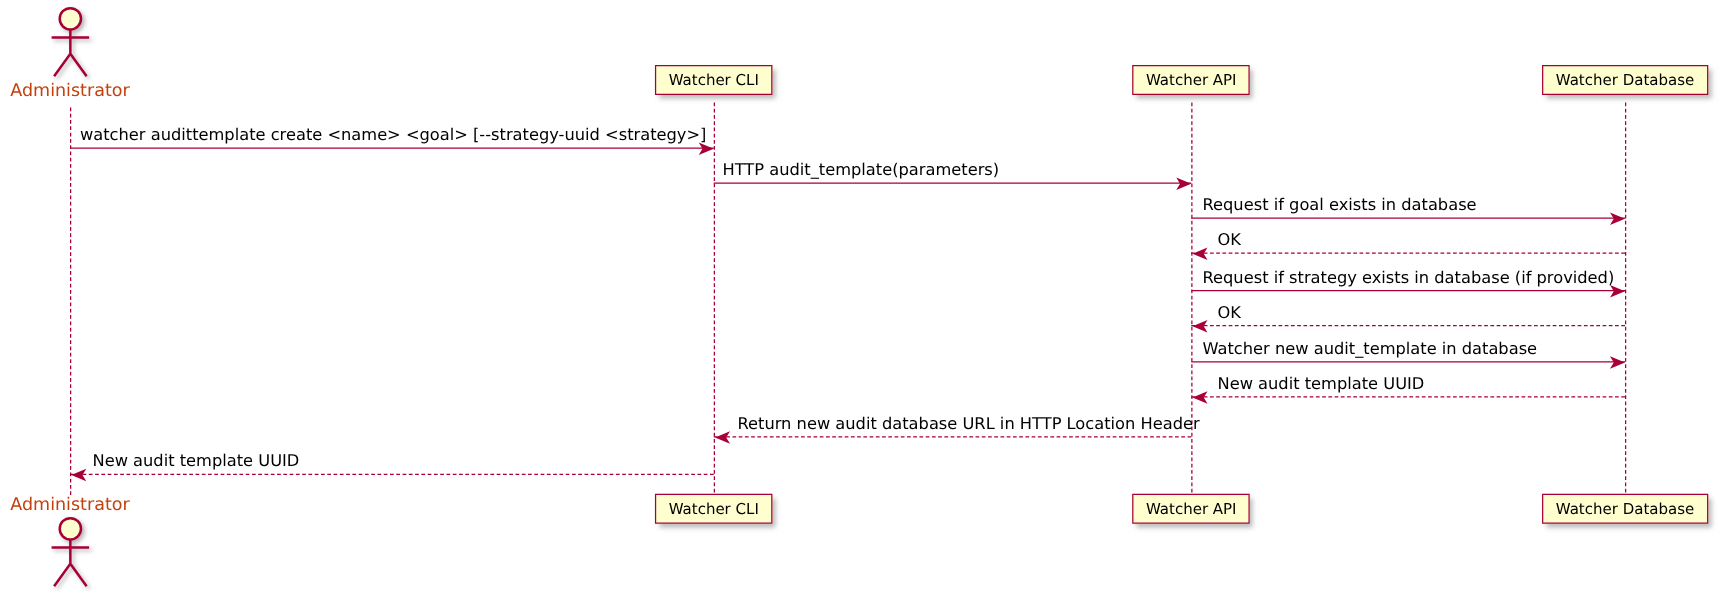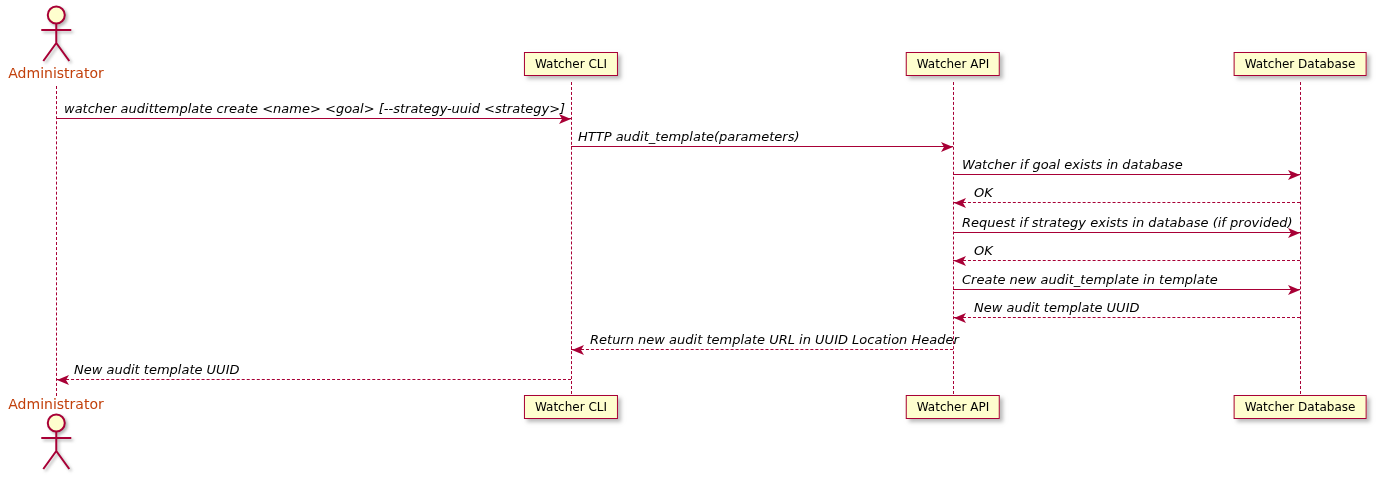--- a/index.html
+++ b/index.html
@@ -13,21 +13,21 @@
     background:#FEFECE; border:1.6px solid #A80036;
     padding:4px 10px; font-size:12px; color:#000; white-space:nowrap;
     box-shadow:3px 3px 4px rgba(130,130,130,0.55);
   }
   .actor {
     position:absolute; transform:translateX(-50%);
     display:flex; flex-direction:column; align-items:center;
   }
   .actor svg { filter:drop-shadow(2.5px 2.5px 1.5px rgba(130,130,130,0.6)); }
   .actor-label { font-size:14px; color:#c2410c; white-space:nowrap; margin-top:2px; }
-  .msg-label { position:absolute; font-size:13px; color:#000; white-space:nowrap;font-style:italic; }
+  .msg-label { position:absolute; font-size:13px; color:#000; white-space:nowrap; }
   .msg-line { position:absolute; height:0; }
   .msg-line.solid  { border-top:1.5px solid #A80036; }
   .msg-line.dashed { border-top:1.2px dashed #A80036; }
   .arrowhead { position:absolute; width:14px; height:12px; }
 </style>
 </head>
 <body>
 
 <div class="diagram">
 
@@ -58,21 +58,21 @@
 
   <div>
     <div class="msg-label" style="left:578px; top:129px;">HTTP audit_template(parameters)</div>
     <div class="msg-line solid" style="left:571px; top:146px; width:382px;"></div>
     <svg class="arrowhead" style="left:940px; top:141px;" viewBox="0 0 14 12">
         <path d="M1,1 L13,6 L1,11 L4,6 Z" fill="#A80036"></path>
       </svg>
   </div>
 
   <div>
-    <div class="msg-label" style="left:962px; top:157px;">Watcher if goal exists in database</div>
+    <div class="msg-label" style="left:962px; top:157px;">Request if goal exists in database</div>
     <div class="msg-line solid" style="left:953px; top:174px; width:347px;"></div>
     <svg class="arrowhead" style="left:1287px; top:169px;" viewBox="0 0 14 12">
         <path d="M1,1 L13,6 L1,11 L4,6 Z" fill="#A80036"></path>
       </svg>
   </div>
 
   <div>
     <div class="msg-label" style="left:974px; top:185px;">OK</div>
     <div class="msg-line dashed" style="left:953px; top:202px; width:347px;"></div>
     <svg class="arrowhead" style="left:953px; top:197px;" viewBox="0 0 14 12">
@@ -90,37 +90,37 @@
 
   <div>
     <div class="msg-label" style="left:974px; top:243px;">OK</div>
     <div class="msg-line dashed" style="left:953px; top:260px; width:347px;"></div>
     <svg class="arrowhead" style="left:953px; top:255px;" viewBox="0 0 14 12">
         <path d="M13,1 L1,6 L13,11 L10,6 Z" fill="#A80036"></path>
       </svg>
   </div>
 
   <div>
-    <div class="msg-label" style="left:962px; top:272px;">Create new audit_template in template</div>
+    <div class="msg-label" style="left:962px; top:272px;">Watcher new audit_template in database</div>
     <div class="msg-line solid" style="left:953px; top:289px; width:347px;"></div>
     <svg class="arrowhead" style="left:1287px; top:284px;" viewBox="0 0 14 12">
         <path d="M1,1 L13,6 L1,11 L4,6 Z" fill="#A80036"></path>
       </svg>
   </div>
 
   <div>
     <div class="msg-label" style="left:974px; top:300px;">New audit template UUID</div>
     <div class="msg-line dashed" style="left:953px; top:317px; width:347px;"></div>
     <svg class="arrowhead" style="left:953px; top:312px;" viewBox="0 0 14 12">
         <path d="M13,1 L1,6 L13,11 L10,6 Z" fill="#A80036"></path>
       </svg>
   </div>
 
   <div>
-    <div class="msg-label" style="left:590px; top:332px;">Return new audit template URL in UUID Location Header</div>
+    <div class="msg-label" style="left:590px; top:332px;">Return new audit database URL in HTTP Location Header</div>
     <div class="msg-line dashed" style="left:571px; top:349px; width:382px;"></div>
     <svg class="arrowhead" style="left:571px; top:344px;" viewBox="0 0 14 12">
         <path d="M13,1 L1,6 L13,11 L10,6 Z" fill="#A80036"></path>
       </svg>
   </div>
 
   <div>
     <div class="msg-label" style="left:74px; top:362px;">New audit template UUID</div>
     <div class="msg-line dashed" style="left:56px; top:379px; width:515px;"></div>
     <svg class="arrowhead" style="left:56px; top:374px;" viewBox="0 0 14 12">

